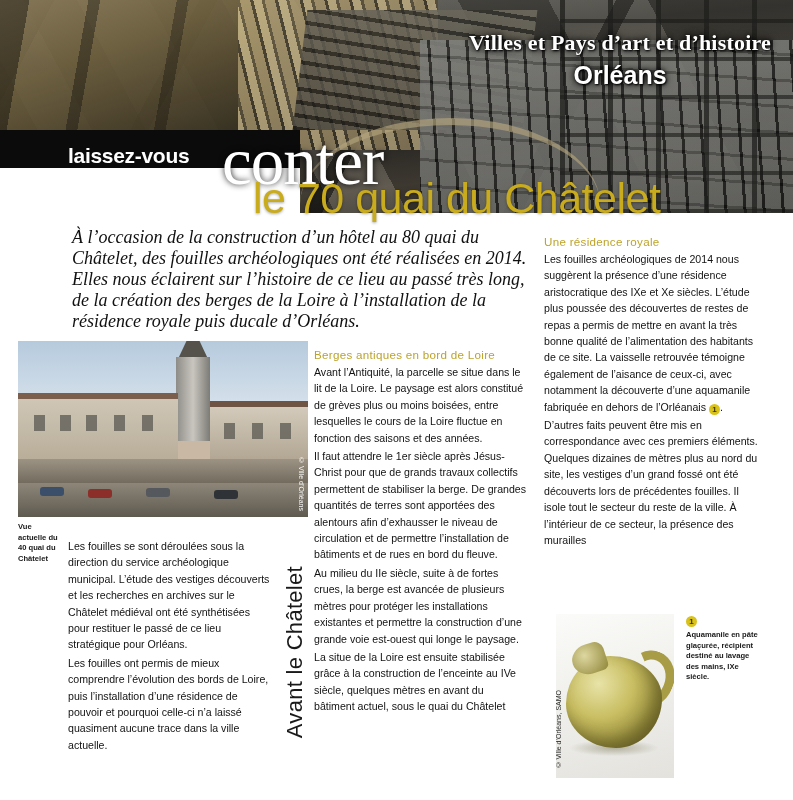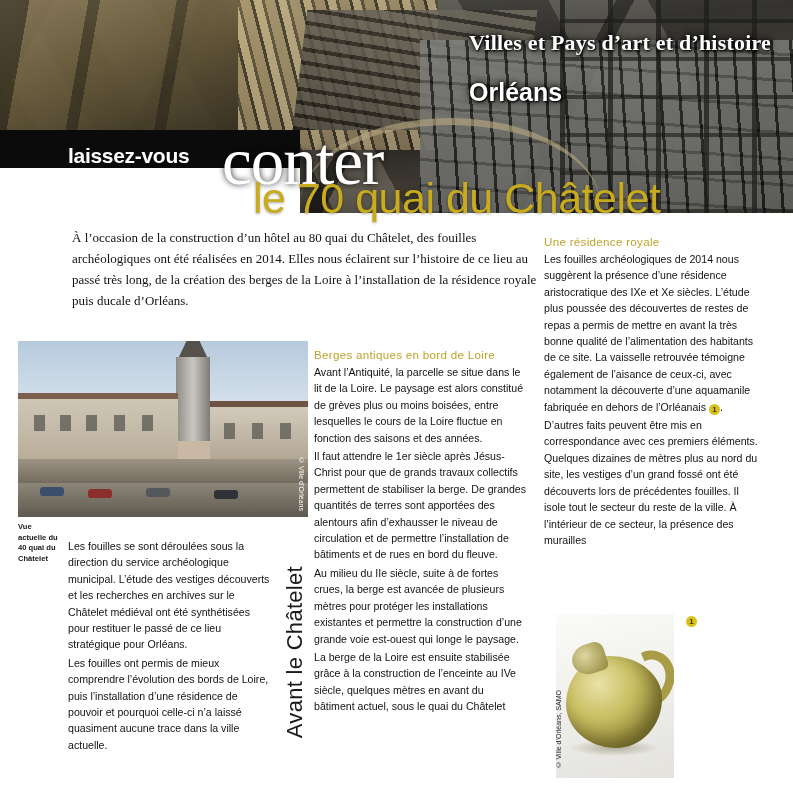--- a/index.html
+++ b/index.html
@@ -69,31 +69,31 @@
   .hero-black-block {
     position:absolute; left:0; top:130px; width:300px; height:50px;
     background:#0b0b0b;
   }
   .hero-white-lower {
     position:absolute; left:0; top:168px; width:300px; height:45px; background:#fff;
   }
 
   .brand {
     position:absolute; right:22px; top:30px;
-    text-align:left; z-index:6;
+    text-align:center; z-index:6;
     color:#ffffff;
     font-family:"Liberation Serif", serif;
   }
   .brand-line1 {
     font-size:22px; font-weight:700; letter-spacing:.2px;
     text-shadow:0 0 5px rgba(0,0,0,.95), 0 0 10px rgba(0,0,0,.9), 1px 1px 2px #000;
     white-space:nowrap;
   }
   .brand-line2 {
-    font-size:25px; font-weight:700; margin-top:22px;
+    font-size:25px; font-weight:700; margin-top:5px;
     font-family:"Liberation Sans", sans-serif;
     text-shadow:0 0 5px rgba(0,0,0,.95), 0 0 10px rgba(0,0,0,.9), 1px 1px 2px #000;
   }
 
   .title-wrap { position:absolute; left:0; top:128px; width:793px; z-index:7; }
   .title-row1 { position:relative; height:50px; }
   .t-laissez {
     position:absolute; left:68px; top:16px;
     color:#ffffff; font-size:21px; font-weight:700;
     font-family:"Liberation Sans", sans-serif; letter-spacing:-.3px;
@@ -108,21 +108,21 @@
     position:absolute; left:253px; top:46px;
     color:#c9ab1e; font-size:43px; font-weight:400;
     font-family:"Liberation Sans", sans-serif; letter-spacing:-.5px;
     text-shadow:0 1px 3px rgba(0,0,0,.35);
   }
 
   
   .intro {
     position:absolute; left:72px; top:227px; width:470px;
     font-family:"Liberation Serif", serif;
-    font-size:13px; line-height:21px; color:#111;
+    font-size:18px; line-height:21px; color:#111;font-style:italic;
   }
 
   
   .photo-left {
     position:absolute; left:18px; top:341px; width:290px; height:176px;
     overflow:hidden;
     background:linear-gradient(180deg,#b9cfe0 0 40%, #c9b9a4 40% 100%);
   }
   .pl-sky { position:absolute; left:0; top:0; width:290px; height:78px;
     background:linear-gradient(180deg,#b6cadd,#dce6ee); }
@@ -308,21 +308,21 @@
 </div>
 
 <div class="vert-label">Avant le Châtelet</div>
 
 <div class="col-mid">
   <p class="sec-head">Berges antiques en bord de Loire</p>
   <div class="col-body">
     <p>Avant l’Antiquité, la parcelle se situe dans le lit de la Loire. Le paysage est alors constitué de grèves plus ou moins boisées, entre lesquelles le cours de la Loire fluctue en fonction des saisons et des années.</p>
     <p>Il faut attendre le 1er siècle après Jésus-Christ pour que de grands travaux collectifs permettent de stabiliser la berge. De grandes quantités de terres sont apportées des alentours afin d’exhausser le niveau de circulation et de permettre l’installation de bâtiments et de rues en bord du fleuve.</p>
     <p>Au milieu du IIe siècle, suite à de fortes crues, la berge est avancée de plusieurs mètres pour protéger les installations existantes et permettre la construction d’une grande voie est-ouest qui longe le paysage.</p>
-    <p>La berge de la Loire est ensuite stabilisée grâce à la construction de l’enceinte au IVe siècle, quelques mètres en avant du bâtiment actuel, sous le quai du Châtelet</p>
+    <p>La situe de la Loire est ensuite stabilisée grâce à la construction de l’enceinte au IVe siècle, quelques mètres en avant du bâtiment actuel, sous le quai du Châtelet</p>
   </div>
 </div>
 
 <div class="col-right">
   <p class="sec-head">Une résidence royale</p>
   <div class="col-body">
     <p><span>Les fouilles archéologiques de 2014 nous suggèrent la présence d’une résidence aristocratique des IXe et Xe siècles. L’étude plus poussée des découvertes de restes de repas a permis de mettre en avant la très bonne qualité de l’alimentation des habitants de ce site. La vaisselle retrouvée témoigne également de l’aisance de ceux-ci, avec notamment la découverte d’une aquamanile fabriquée en dehors de l’Orléanais</span> <span class="marker">1</span>.</p>
     <p>D’autres faits peuvent être mis en correspondance avec ces premiers éléments. Quelques dizaines de mètres plus au nord du site, les vestiges d’un grand fossé ont été découverts lors de précédentes fouilles. Il isole tout le secteur du reste de la ville. À l’intérieur de ce secteur, la présence des murailles</p>
   </div>
 </div>
@@ -331,13 +331,14 @@
   <div class="pot-bg"></div>
   <div class="pot-shadow"></div>
   <div class="pot-handle"></div>
   <div class="pot-body"></div>
   <div class="pot-spout"></div>
   <div class="pot-credit">© Ville d’Orléans, SAMO</div>
 </div>
 
 <div class="cap-pot">
   <div class="marker">1</div>
+  <div>Aquamanile en pâte glaçurée, récipient destiné au lavage des mains, IXe siècle.</div>
 </div>
 
 </body></html>

